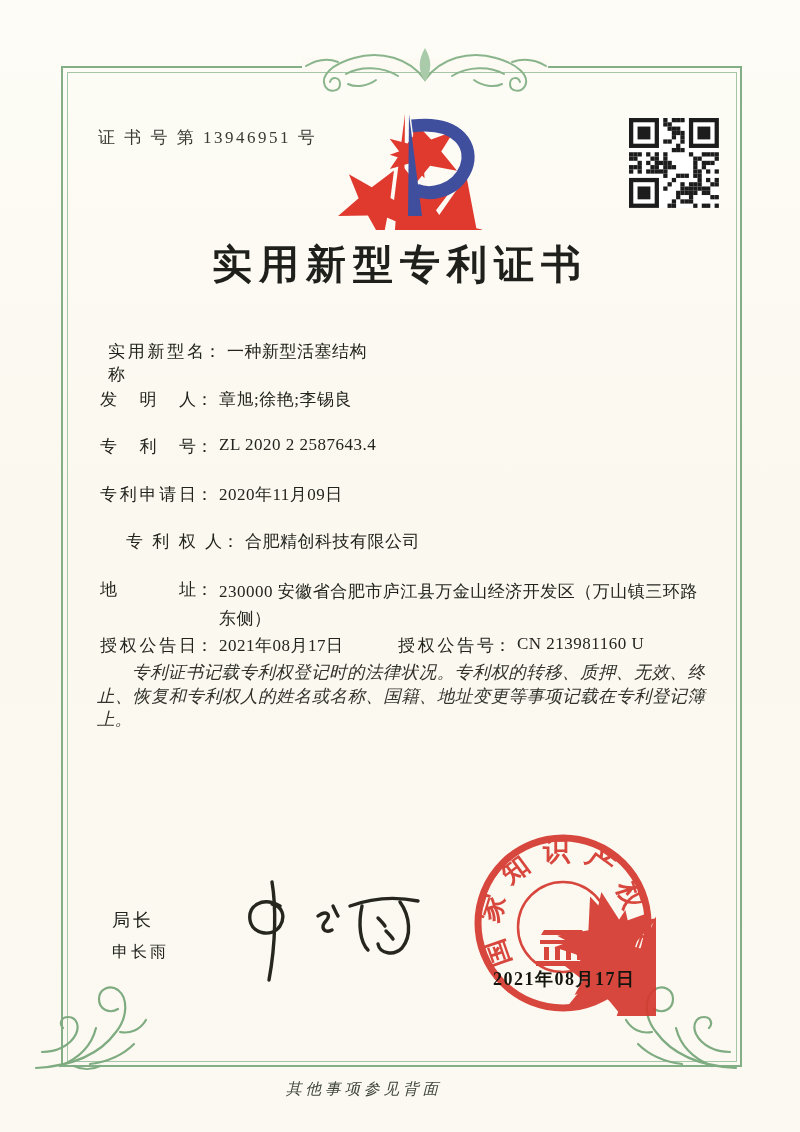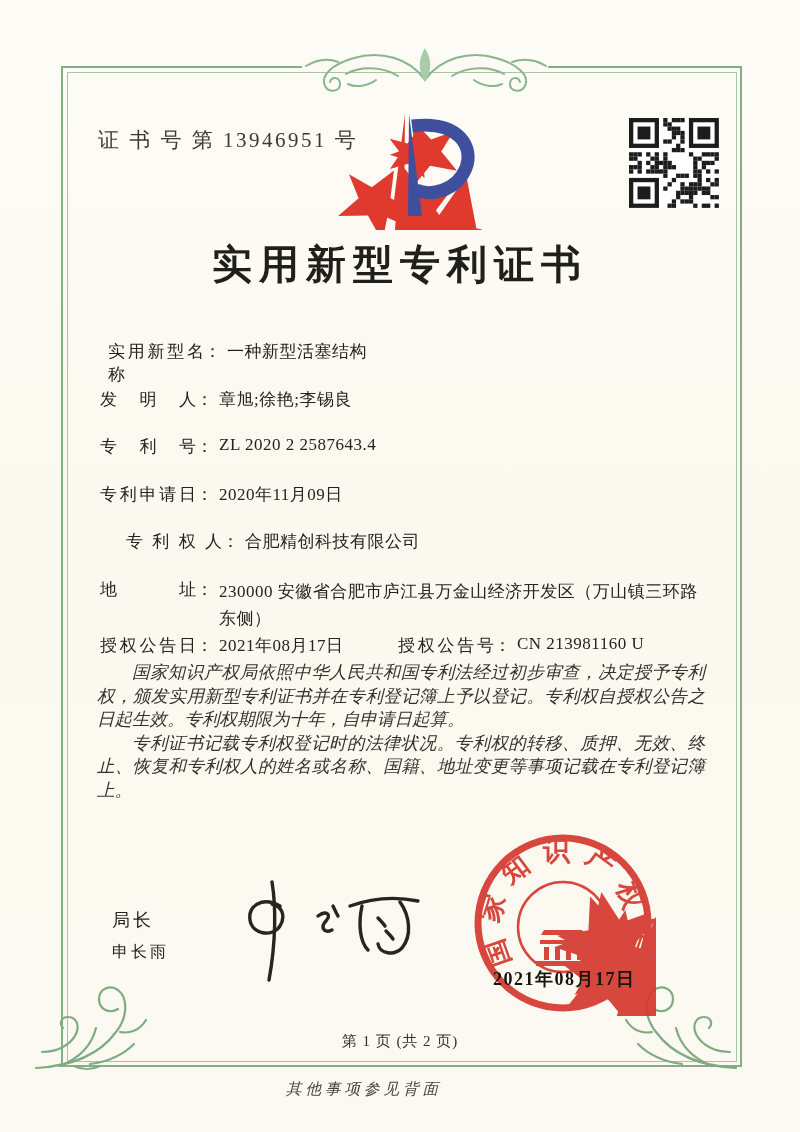--- a/index.html
+++ b/index.html
@@ -6,21 +6,21 @@
   body{background:#e8e6df;font-family:"Liberation Serif","DejaVu Serif",serif;}
   .page{
     position:relative;width:800px;height:1132px;margin:0 auto;overflow:hidden;
     background:linear-gradient(180deg,#fdfcf6 0%,#fbf8ef 45%,#fbf9f1 100%);
     color:#23231f;
   }
   .frame{position:absolute;left:61px;top:66px;width:677px;height:997px;
     border:2.5px solid #84af86;}
   .frame-inner{position:absolute;inset:3.5px;border:1px solid #a5c6a6;}
   .ornament{position:absolute;pointer-events:none;}
-  .cert-no{position:absolute;left:98px;top:126px;font-size:21px;letter-spacing:2.5px;color:#3a3a33;}
+  .cert-no{position:absolute;left:98px;top:126px;font-size:17px;letter-spacing:2.5px;color:#3a3a33;}
   .logo{position:absolute;left:332px;top:106px;}
   .qr{position:absolute;left:629px;top:118px;width:90px;height:90px;}
   .title{position:absolute;left:0;top:237px;width:800px;text-align:center;
     font-size:40px;font-weight:700;letter-spacing:7px;color:#1f1f1b;}
   .field-row{position:absolute;display:flex;align-items:flex-start;font-size:17px;color:#24241f;}
   .flabel{display:inline-block;width:96px;text-align:justify;text-align-last:justify;flex:none;}
   .fcolon{flex:none;margin-right:6px;}
   .fvalue{letter-spacing:0.5px;}
   .addr-value{width:480px;line-height:27px;}
   .body-text{position:absolute;left:97px;top:661px;width:608px;}
@@ -275,21 +275,20 @@
     <span class="fvalue">2021年08月17日</span>
   </div>
 
   <div class="field-row" style="left:398px;top:634px;">
     <span class="flabel">授权公告号</span>
       <span class="fcolon">：</span>
     <span class="fvalue">CN 213981160 U</span>
   </div>
 
   <div class="body-text">
-    <p>国家知识产权局依照中华人民共和国专利法经过初步审查，决定授予专利权，颁发实用新型专利证书并在专利登记簿上予以登记。专利权自授权公告之日起生效。专利权期限为十年，自申请日起算。</p>
     <p>专利证书记载专利权登记时的法律状况。专利权的转移、质押、无效、终止、恢复和专利权人的姓名或名称、国籍、地址变更等事项记载在专利登记簿上。</p>
   </div>
 
   <div class="officer-title">局长</div>
   <div class="officer-name">申长雨</div>
 
   <svg class="signature" width="205" height="110" viewBox="0 0 205 110">
     <g stroke="#26261e" stroke-width="3.4" fill="none" stroke-linecap="round">
       <path d="M58 30 C40 20 26 30 28 44 C30 58 50 62 58 50 C64 40 60 30 50 28"></path>
       <path d="M50 6 C54 30 54 66 47 104"></path>
@@ -321,16 +320,15 @@
       <rect x="74" y="117" width="5" height="13"></rect>
       <rect x="85" y="117" width="5" height="13"></rect>
       <rect x="96" y="117" width="5" height="13"></rect>
       <rect x="107" y="117" width="5" height="13"></rect>
       <rect x="66" y="131" width="54" height="5"></rect>
     </g>
   </svg>
 
   <div class="seal-date">2021年08月17日</div>
 
-  <div class="page-num">第 1 页 (共 2 页)</div>
   <div class="back-note">其他事项参见背面</div>
 
 </div>
 
 </body></html>

